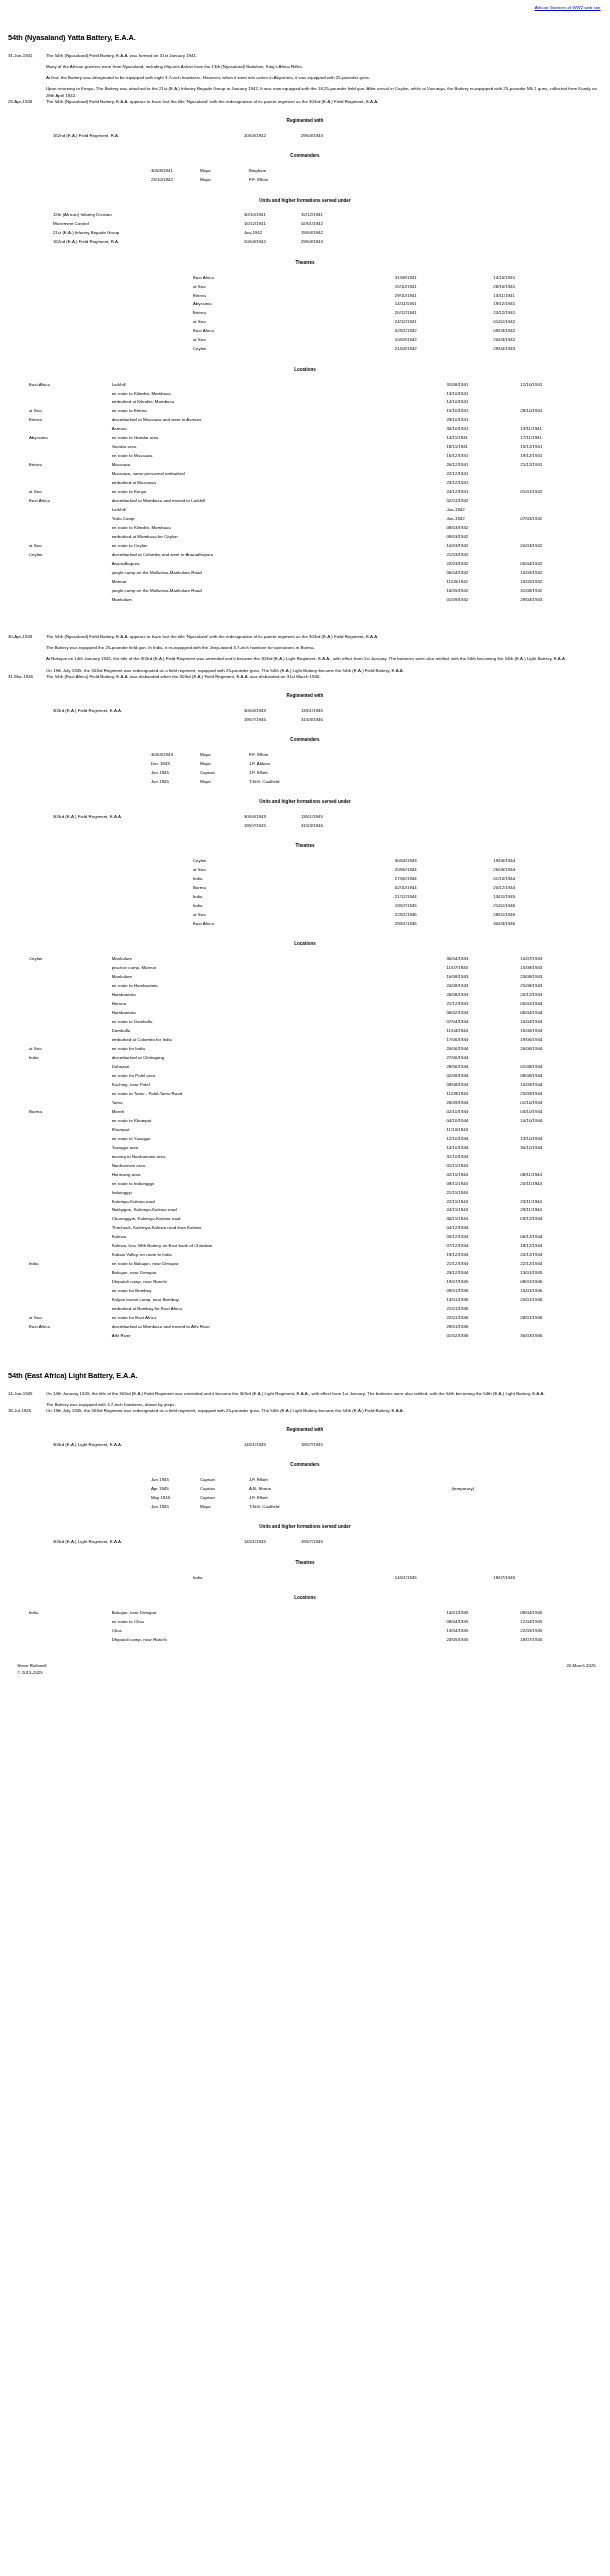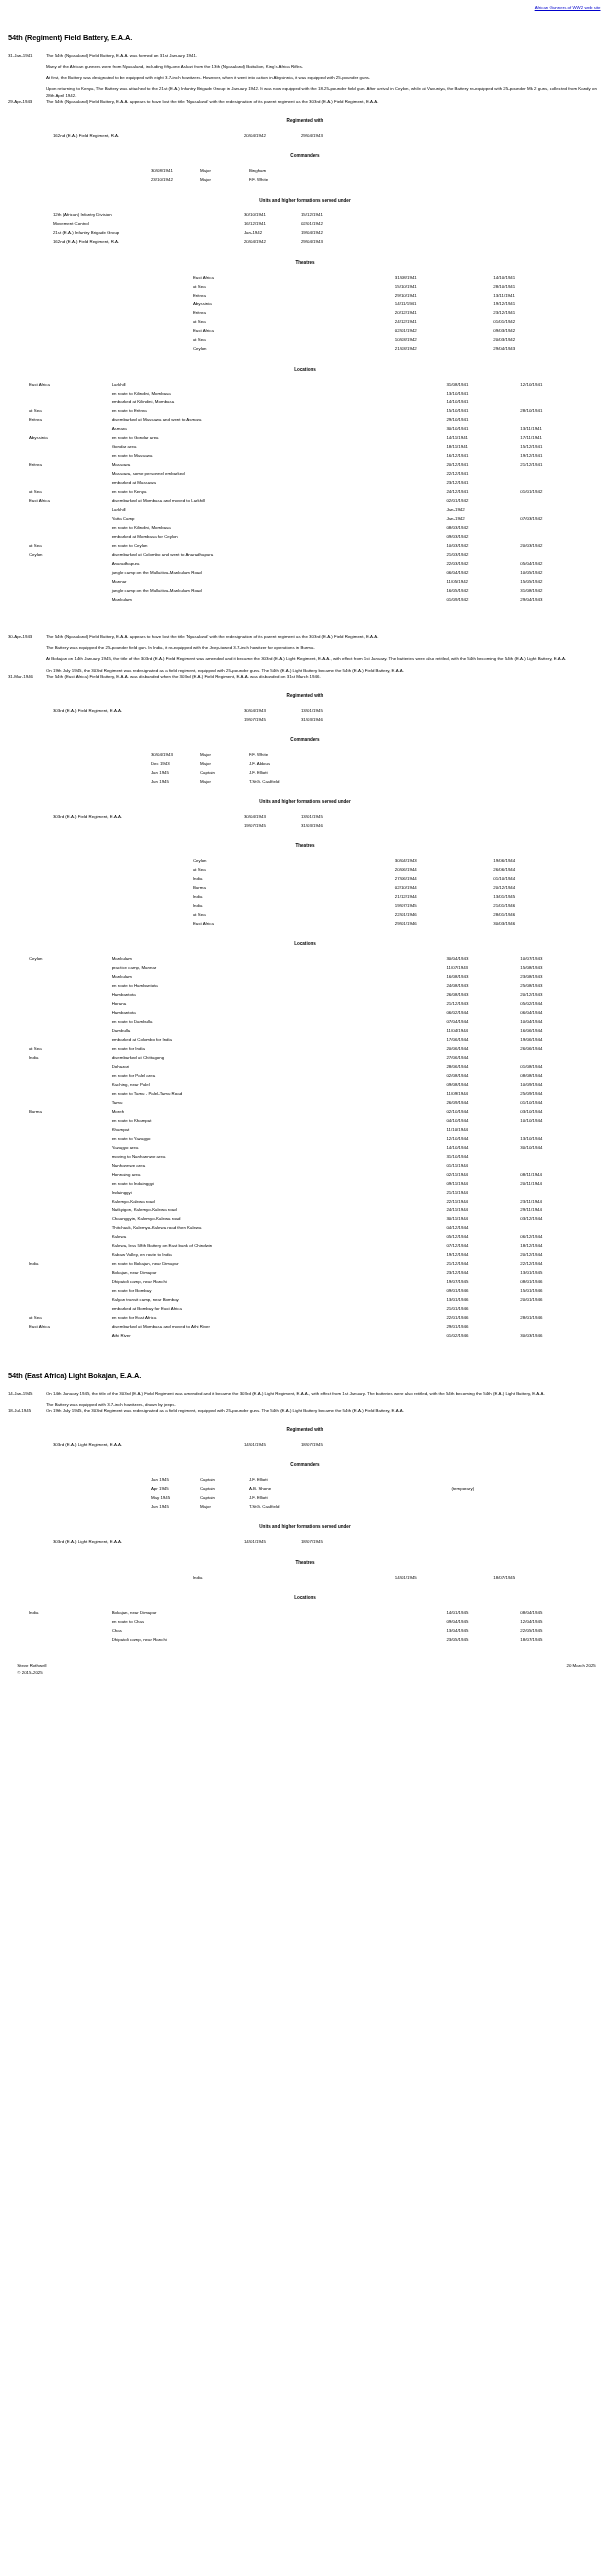--- a/index.html
+++ b/index.html
@@ -94,21 +94,21 @@
 </style>
 </head>
 <body>
 
 <div class="toplink-row">
   <a href="#">African Gunners of WW2 web site</a>
 </div>
 
 <div id="sections-root">
     <div class="section-block">
-      <h2 class="battery-title">54th (Regiment) Field Battery, E.A.A.</h2>
+      <h2 class="battery-title">54th (Nyasaland) Yatta Battery, E.A.A.</h2>
       <table class="history">
         <tbody>
           <tr>
             <td class="hist-date">31-Jan-1941</td>
             <td class="hist-body">
               <p class="hist-para">The 54th (Nyasaland) Field Battery, E.A.A. was formed on 31st January 1941.</p>
               <p class="hist-para">Many of the African gunners were from Nyasaland, including fifty-one Askari from the 13th (Nyasaland) Battalion, King's Africa Rifles.</p>
               <p class="hist-para">At first, the Battery was designated to be equipped with eight 3.7-inch howitzers.  However, when it went into action in Abysinnia, it was equipped with 25-pounder guns.</p>
               <p class="hist-para">Upon returning to Kenya, The Battery was attached to the 21st (E.A.) Infantry Brigade Group in January 1942.  It was now equipped with the 18.25-pounder field gun.  After arrival in Ceylon, while at Vavuniya, the Battery re-equipped with 25-pounder Mk 2 guns, collected from Kandy on 28th April 1942.</p>
             </td>
@@ -766,21 +766,21 @@
             <td class="lo-th"></td>
             <td class="lo-pl">Athi River</td>
             <td class="lo-d1">01/02/1946</td>
             <td class="lo-d2">30/03/1946</td>
           </tr>
         </tbody>
       </table>
       <div class="spacer-lg"></div>
     </div>
     <div class="section-block">
-      <h2 class="battery-title">54th (East Africa) Light Bokajan, E.A.A.</h2>
+      <h2 class="battery-title">54th (East Africa) Light Battery, E.A.A.</h2>
       <table class="history">
         <tbody>
           <tr>
             <td class="hist-date">14-Jan-1945</td>
             <td class="hist-body">
               <p class="hist-para">On 14th January 1945, the title of the 303rd (E.A.) Field Regiment was amended and it became the 303rd (E.A.) Light Regiment, E.A.A., with effect from 1st January.  The batteries were also retitled, with the 54th becoming the 54th (E.A.) Light Battery, E.A.A.</p>
               <p class="hist-para">The Battery was equipped with 3.7-inch howitzers, drawn by jeeps.</p>
             </td>
           </tr>
           <tr>

